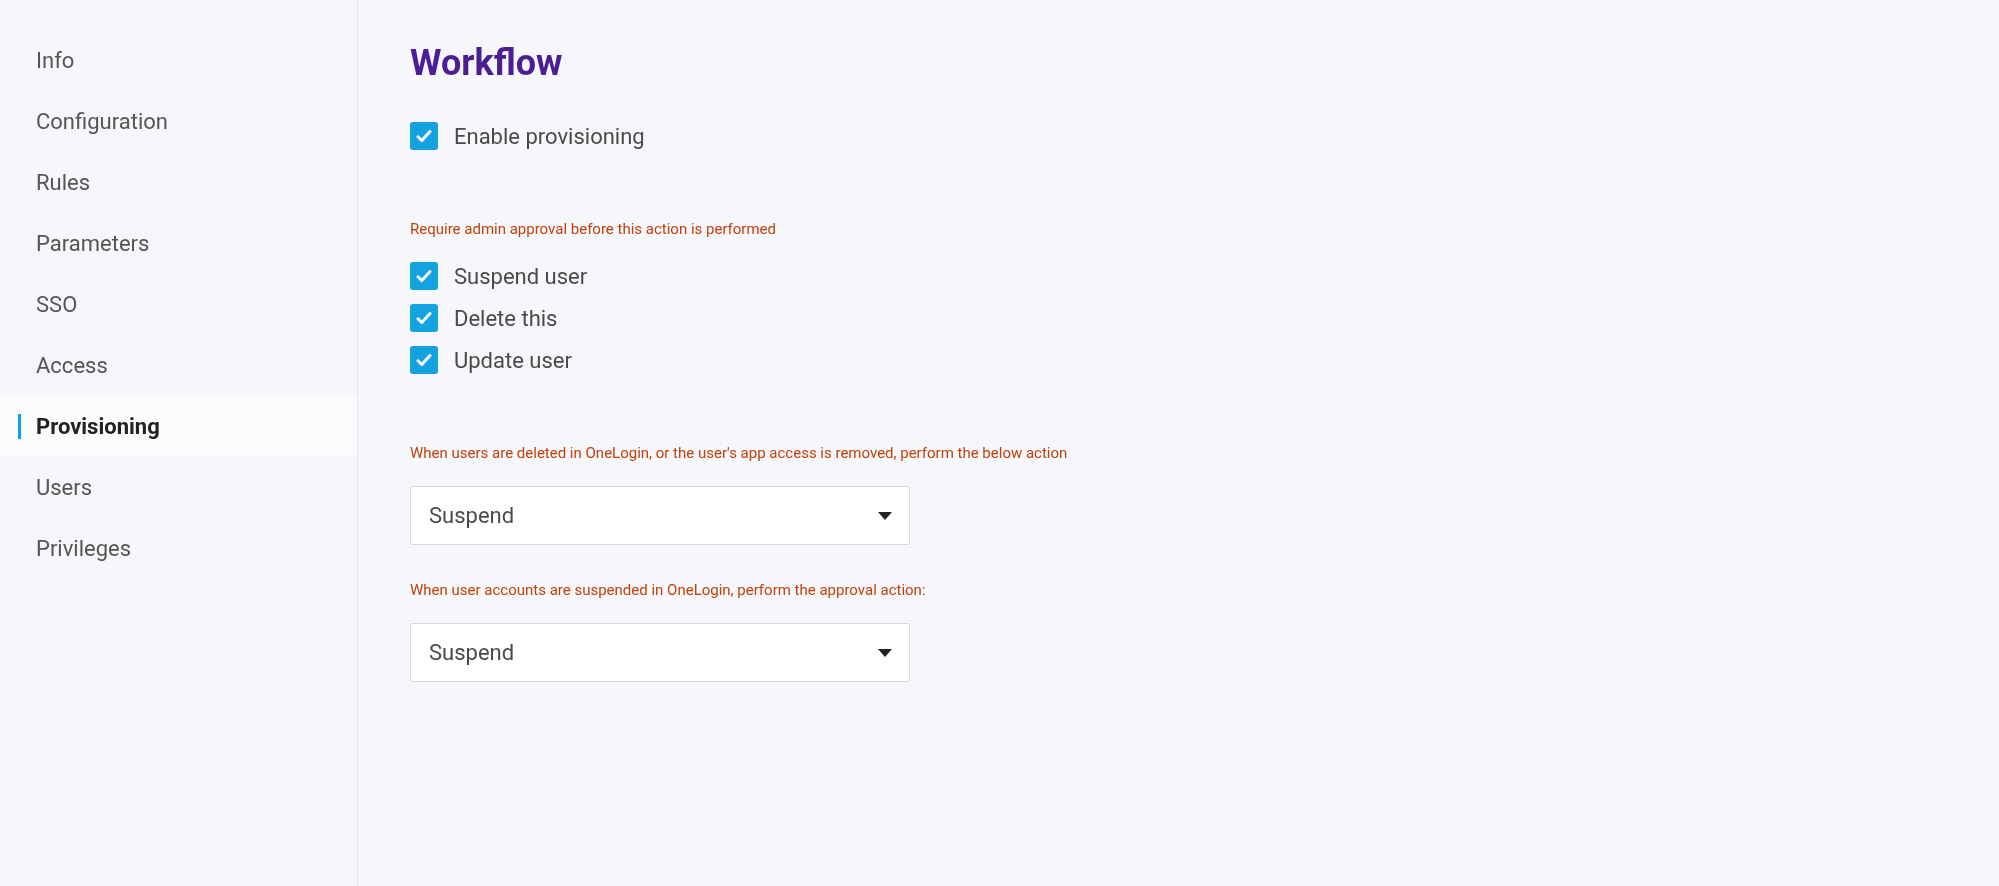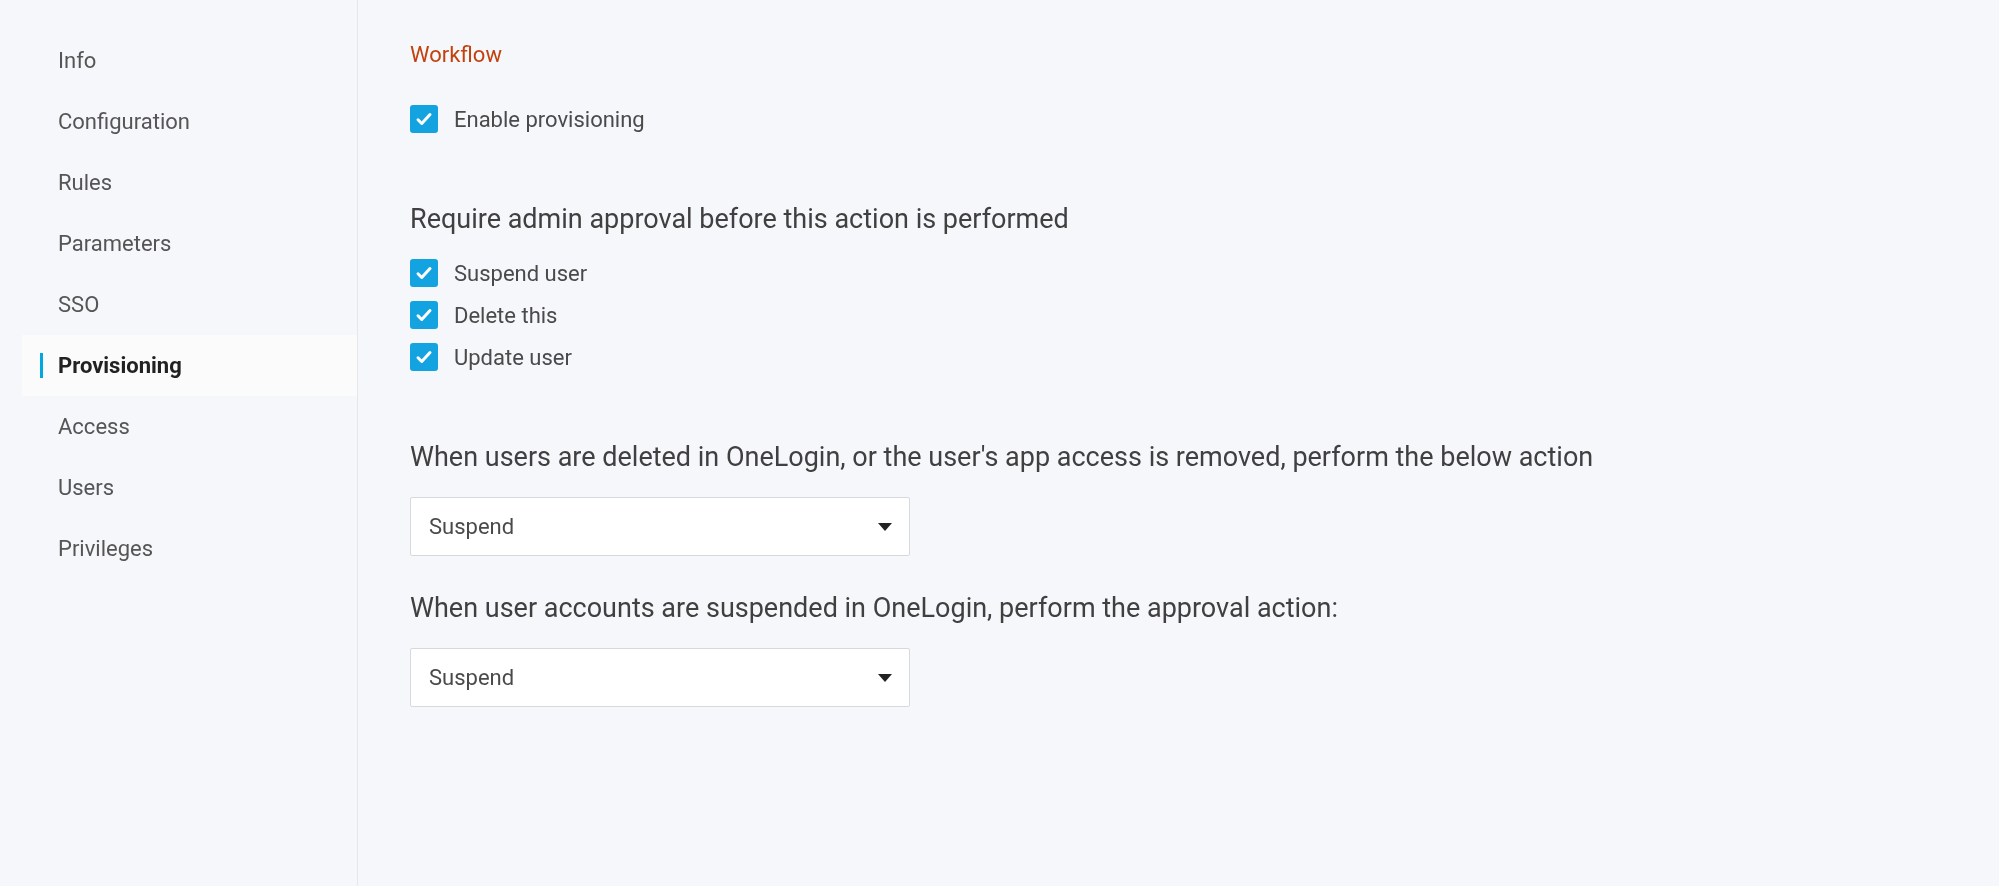--- a/index.html
+++ b/index.html
@@ -12,21 +12,20 @@
       background: #f5f7fa;
       color: #444;
       display: flex;
       min-height: 886px;
       width: 1999px;
     }
     .sidebar {
       width: 358px;
       border-right: 1px solid #e5e7eb;
       padding-top: 30px;
-      padding-left: 22px;
     }
     .sidebar-item {
       display: block;
       font-size: 22px;
       color: #555;
       padding: 18px 0 18px 36px;
       cursor: pointer;
       font-weight: 400;
       position: relative;
     }
@@ -42,23 +41,23 @@
       top: 18px;
       bottom: 18px;
       width: 3px;
       background: #00a7e0;
     }
     .main {
       flex: 1;
       padding: 42px 40px 40px 52px;
     }
     .section-title {
-      font-size: 22px;
-      font-weight: 400;
-      color: #c2410c;
+      font-size: 36px;
+      font-weight: 700;
+      color: #4c1d95;
       margin-bottom: 38px;
     }
     .checkbox-row {
       display: flex;
       align-items: center;
       margin-bottom: 14px;
     }
     .checkbox-box {
       width: 28px;
       height: 28px;
@@ -76,22 +75,22 @@
       height: 18px;
     }
     .checkbox-label {
       font-size: 22px;
       color: #4a4a4a;
     }
     .subsection-gap {
       height: 56px;
     }
     .subsection-text {
-      font-size: 27px;
-      color: #404040;
+      font-size: 15px;
+      color: #c2410c;
       margin-bottom: 24px;
     }
     .select-wrapper {
       position: relative;
       width: 500px;
       margin-bottom: 36px;
     }
     .select-box {
       width: 100%;
       background: #fff;
@@ -130,25 +129,25 @@
   </div>
   <div class="sidebar-item">
     <span>Rules</span>
   </div>
   <div class="sidebar-item">
     <span>Parameters</span>
   </div>
   <div class="sidebar-item">
     <span>SSO</span>
   </div>
+  <div class="sidebar-item">
+    <span>Access</span>
+  </div>
   <div class="sidebar-item active">
     <span>Provisioning</span>
-  </div>
-  <div class="sidebar-item">
-    <span>Access</span>
   </div>
   <div class="sidebar-item">
     <span>Users</span>
   </div>
   <div class="sidebar-item">
     <span>Privileges</span>
   </div>
 </nav>
 
 <main class="main">

